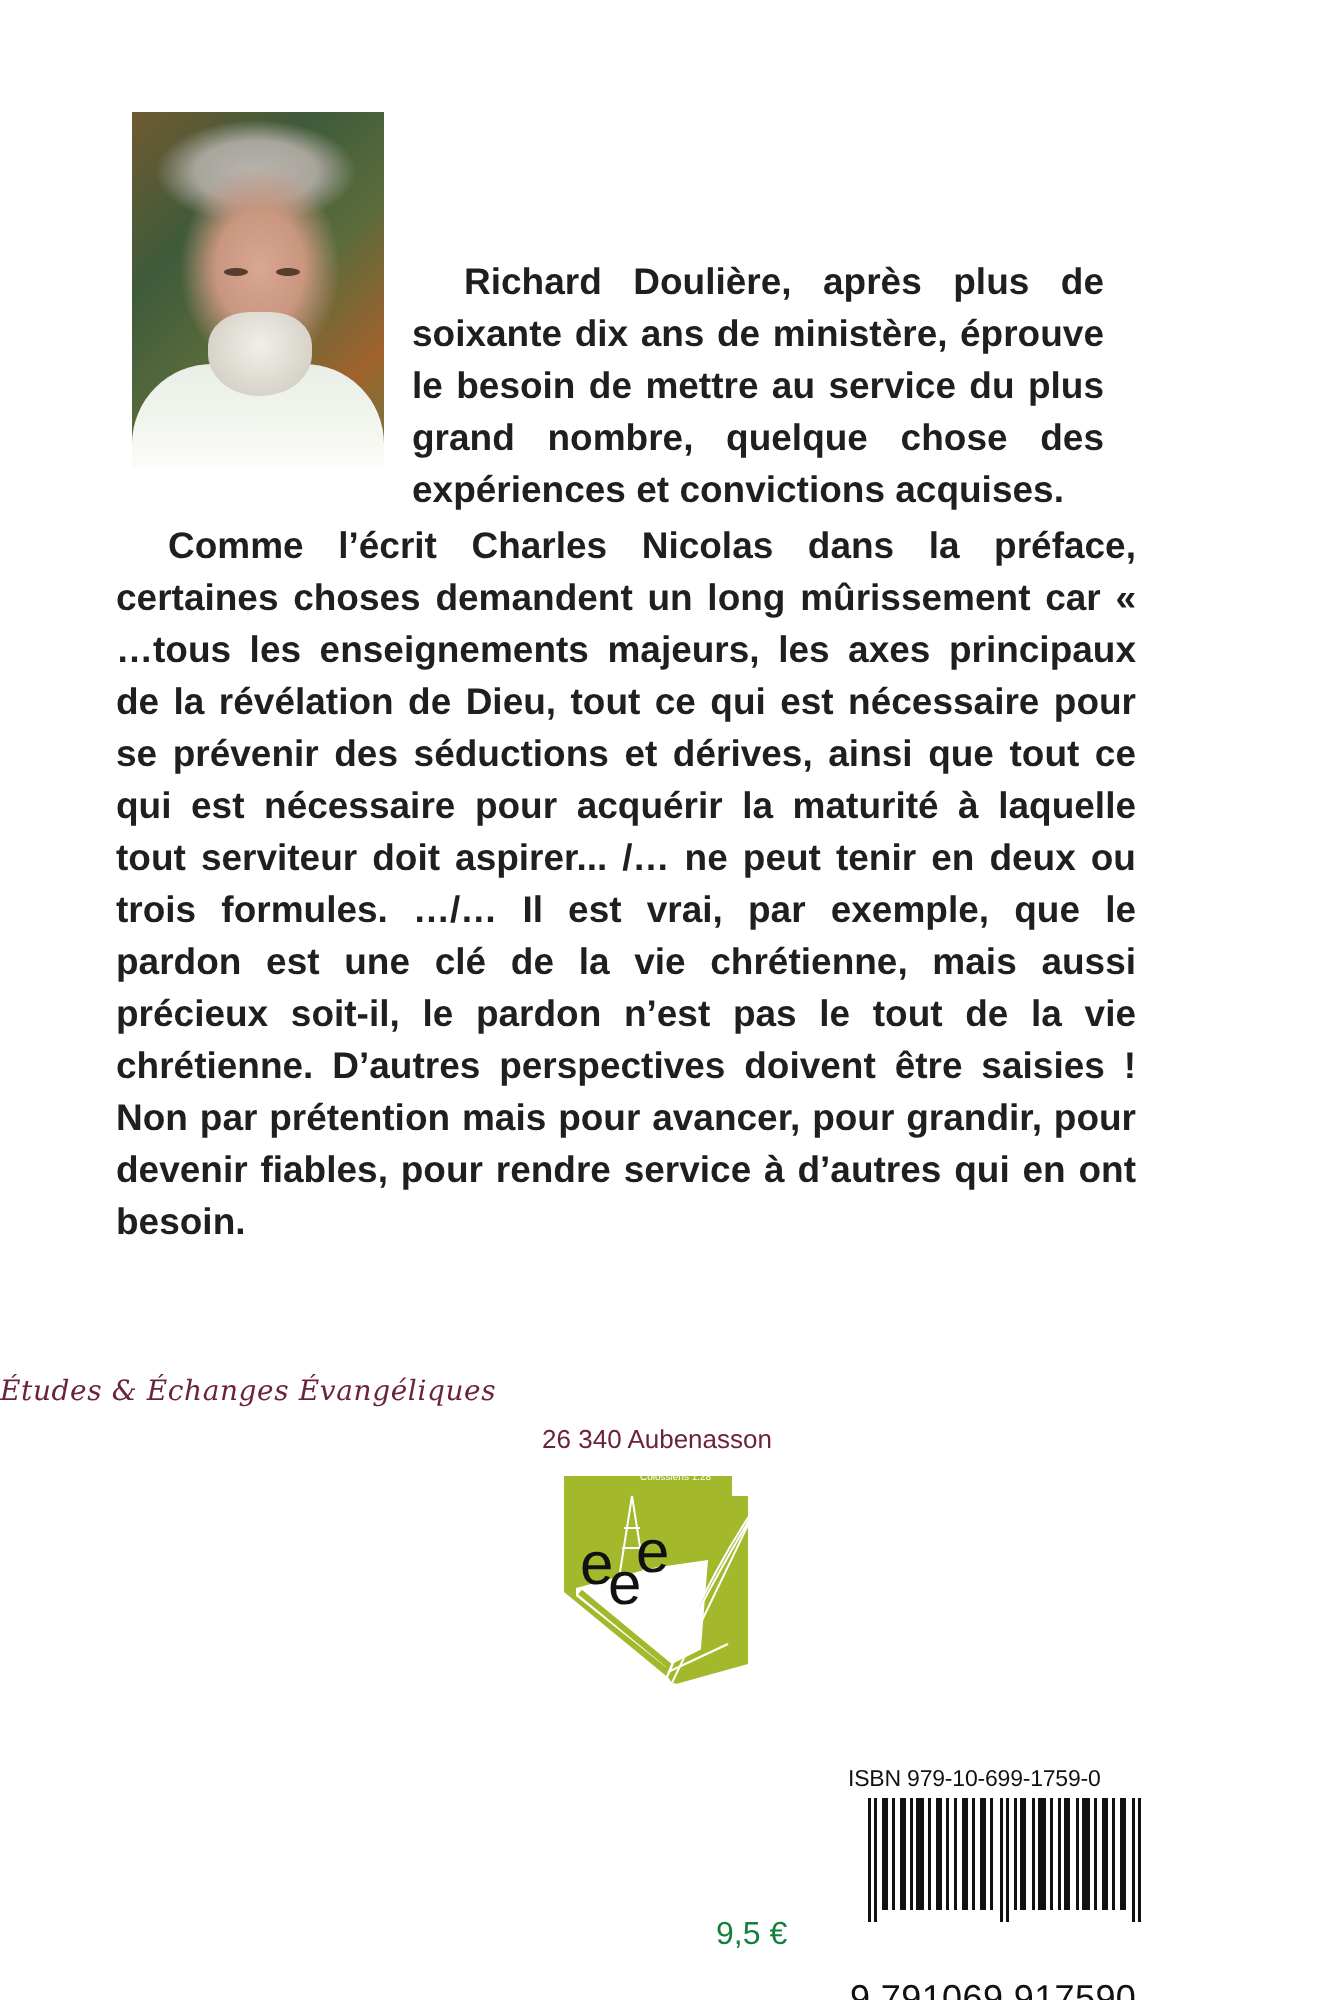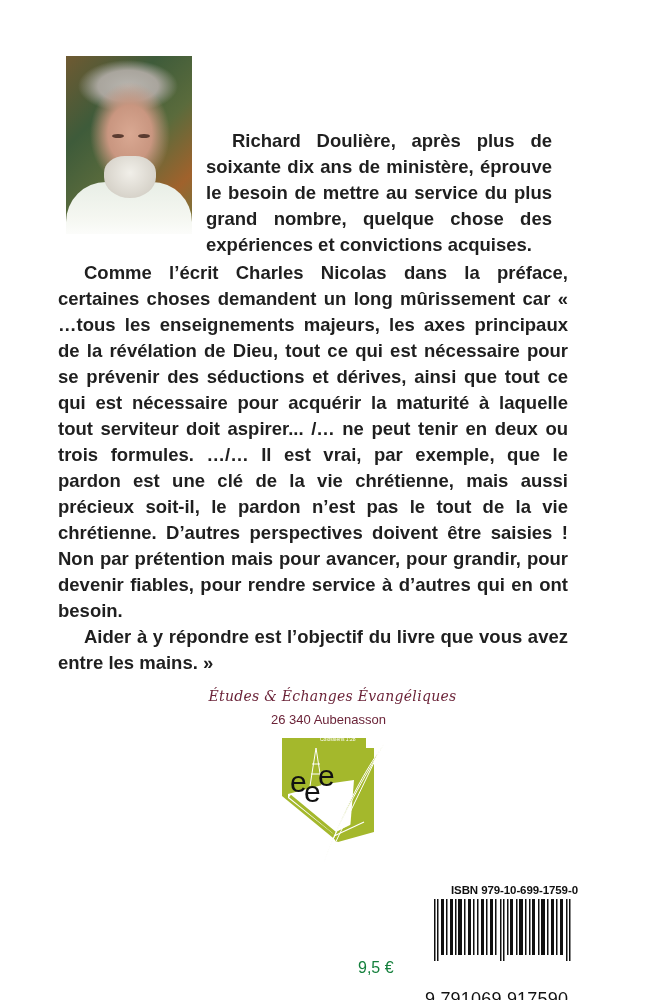--- a/index.html
+++ b/index.html
@@ -27,36 +27,35 @@
     }
     .photo .eye { position:absolute; top:78px; width:12px; height:4px; background:#5a3b30; border-radius:50%; }
     .text {
       position: absolute; font-size: 18.5px; line-height: 26px;
       text-align: justify; color: #1f1f1f; font-weight: bold;
     }
     .intro { left: 206px; top: 128px; width: 346px; }
     .body-text { left: 58px; top: 260px; width: 510px; }
     .text p { margin: 0; text-indent: 26px; }
     .publisher {
-      position: absolute; left: 0; width: 665px; top: 688px; text-align: center;
+      position: absolute; left: 0; width: 665px; top: 688px; text-align: left;
       font-family: "DejaVu Serif", serif; font-style: italic; font-size: 14px;
       color: #6b2338; letter-spacing: 0.3px;
     }
     .address {
       position: absolute; left: 0; width: 657px; top: 712px; text-align: center;
       font-size: 13px; color: #6b2338;
     }
     .logo { position: absolute; left: 280px; top: 734px; width: 110px; height: 134px; }
     .logo-verse {
       position: absolute; left: 320px; top: 736px; font-size: 5px; color: #ffffff;
     }
     .isbn-label {
-      position: absolute; left: 451px; top: 884px; font-size: 11.5px; color: #111;
+      position: absolute; left: 424px; top: 884px; font-size: 11.5px; color: #111;
       letter-spacing: -0.1px;
-      font-weight: bold;
     }
     .barcode { position: absolute; left: 434px; top: 899px; width: 140px; height: 62px; }
     .barcode-digits {
       position: absolute; left: 425px; top: 957px; font-size: 18px; color: #111;
       letter-spacing: 0.2px;
       margin-top: 32px;
     }
     .price {
       position: absolute; left: 358px; top: 959px; font-size: 16px; color: #15803d;
     }
@@ -70,21 +69,20 @@
   <div class="sweater"></div>
   <div class="beard"></div>
 </div>
 
 <div class="text intro">
   <p>Richard Doulière, après plus de soixante dix ans de ministère, éprouve le besoin de mettre au service du plus grand nombre, quelque chose des expériences et convictions acquises.</p>
 </div>
 
 <div class="text body-text">
   <p>Comme l’écrit Charles Nicolas dans la préface, certaines choses demandent un long mûrissement car « …tous les enseignements majeurs, les axes principaux de la révélation de Dieu, tout ce qui est nécessaire pour se prévenir des séductions et dérives, ainsi que tout ce qui est nécessaire pour acquérir la maturité à laquelle tout serviteur doit aspirer... /… ne peut tenir en deux ou trois formules. …/… Il est vrai, par exemple, que le pardon est une clé de la vie chrétienne, mais aussi précieux soit-il, le pardon n’est pas le tout de la vie chrétienne. D’autres perspectives doivent être saisies ! Non par prétention mais pour avancer, pour grandir, pour devenir fiables, pour rendre service à d’autres qui en ont besoin.</p>
-  <p>Aider à y répondre est l’objectif du livre que vous avez entre les mains. »</p>
 </div>
 
 <div class="publisher">Études &amp; Échanges Évangéliques</div>
 <div class="address">26 340 Aubenasson</div>
 
 <svg class="logo" viewBox="0 0 110 134">
 
   <path d="M2 4 L86 4 L86 14 L94 14 L94 98 L58 108 L2 62 Z" fill="#a4b82c"></path>
 
   <path d="M8 60 L46 50 L74 46 L70 96 L56 102 L8 64 Z" fill="#ffffff"></path>

